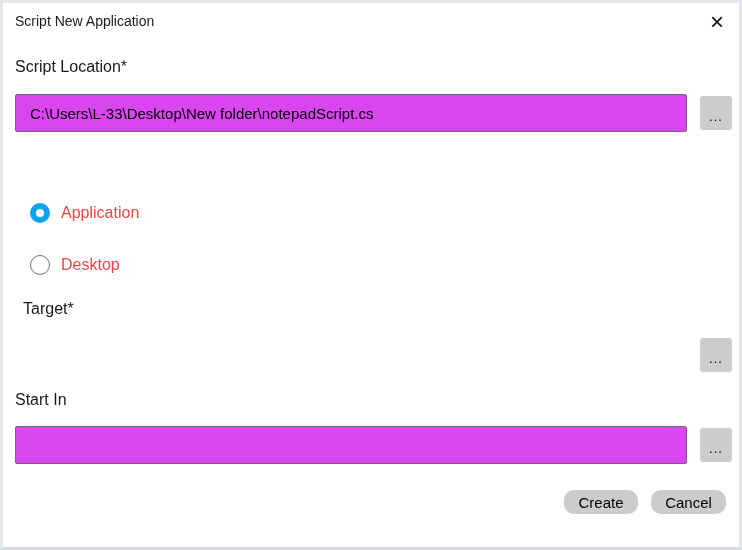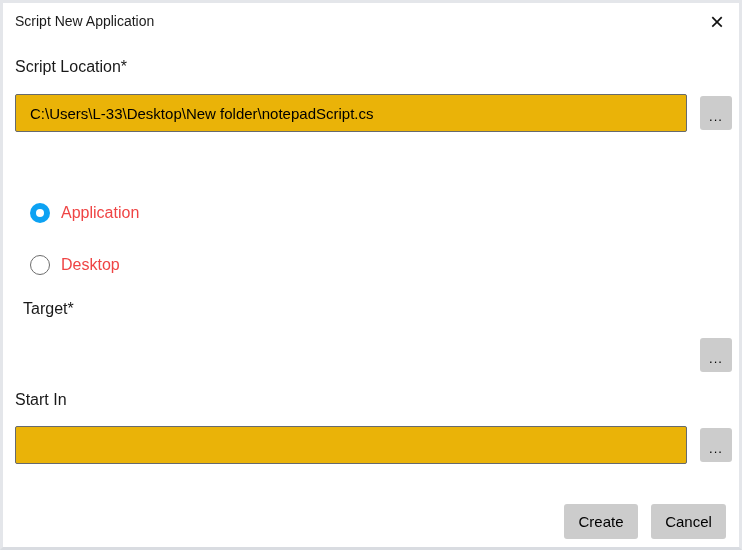--- a/index.html
+++ b/index.html
@@ -48,21 +48,21 @@
   #label-script   { left: 12px; top: 55px; }
   #label-apptype  { left: 12px; top: 157px; }
   #label-target   { left: 20px; top: 297px; }
   #label-startin  { left: 12px; top: 388px; }
 
   
   .text-input {
     width: 672px; height: 38px;
     border: 1px solid #666a6e;
     border-radius: 2px;
-    background: #eab308;
+    background: #d946ef;
     font-family: "Liberation Sans", sans-serif;
     font-size: 15px;
     color: #000;
     padding: 0 14px;
     outline: none;
   }
   #input-script  { left: 12px; top: 91px; }
   #input-target  { left: 12px; top: 333px; }
   #input-startin { left: 12px; top: 423px; }
 
@@ -113,29 +113,28 @@
   }
   .radio-label {
     margin-left: 11px;
     font-size: 16px;
     color: #ef4444;
     white-space: nowrap;
   }
 
   
   .action-btn {
-    height: 35px;
+    height: 24px;
     background: #cccccc;
     border: none;
-    border-radius: 3px;
+    border-radius: 10px;
     font-family: "Liberation Sans", sans-serif;
     font-size: 15px;
     color: #000;
     cursor: pointer;
-    margin-top: 14px;
   }
   #create-btn { left: 561px; top: 487px; width: 74px; }
   #cancel-btn { left: 648px; top: 487px; width: 75px; }
 </style>
 </head>
 <body>
 
 <div id="dialog">
 
   <div id="title" class="abs">Script New Application</div>

